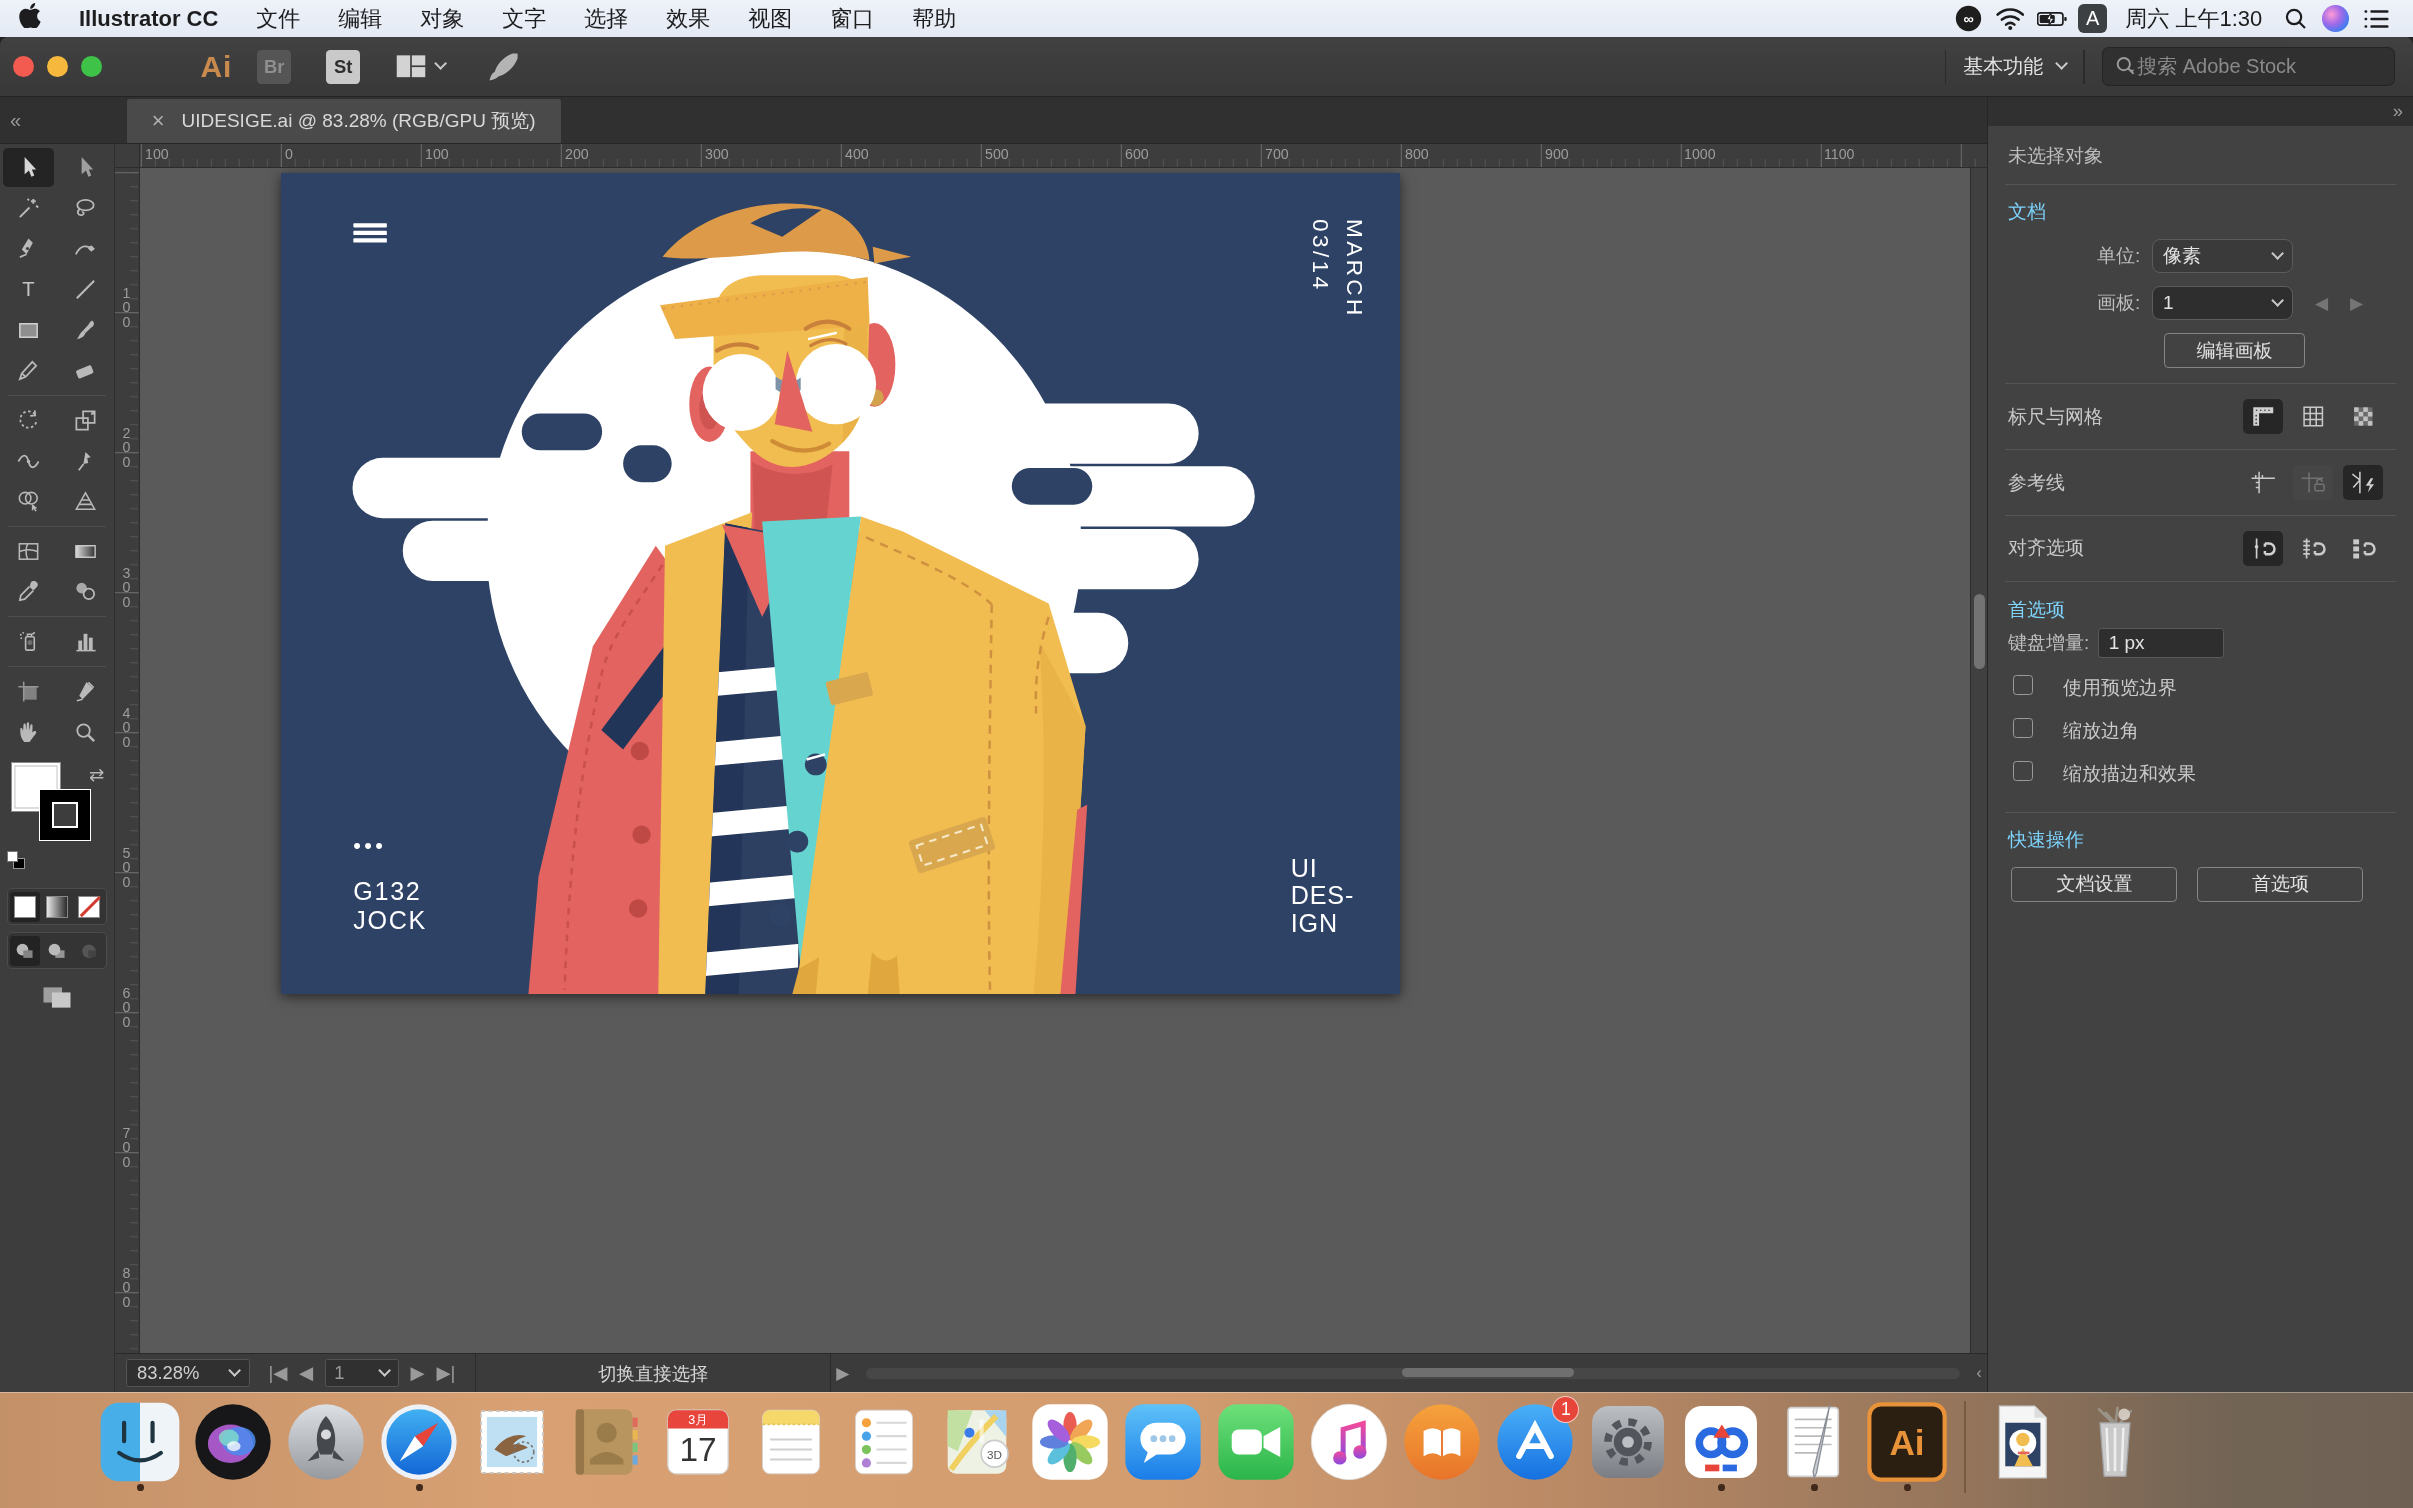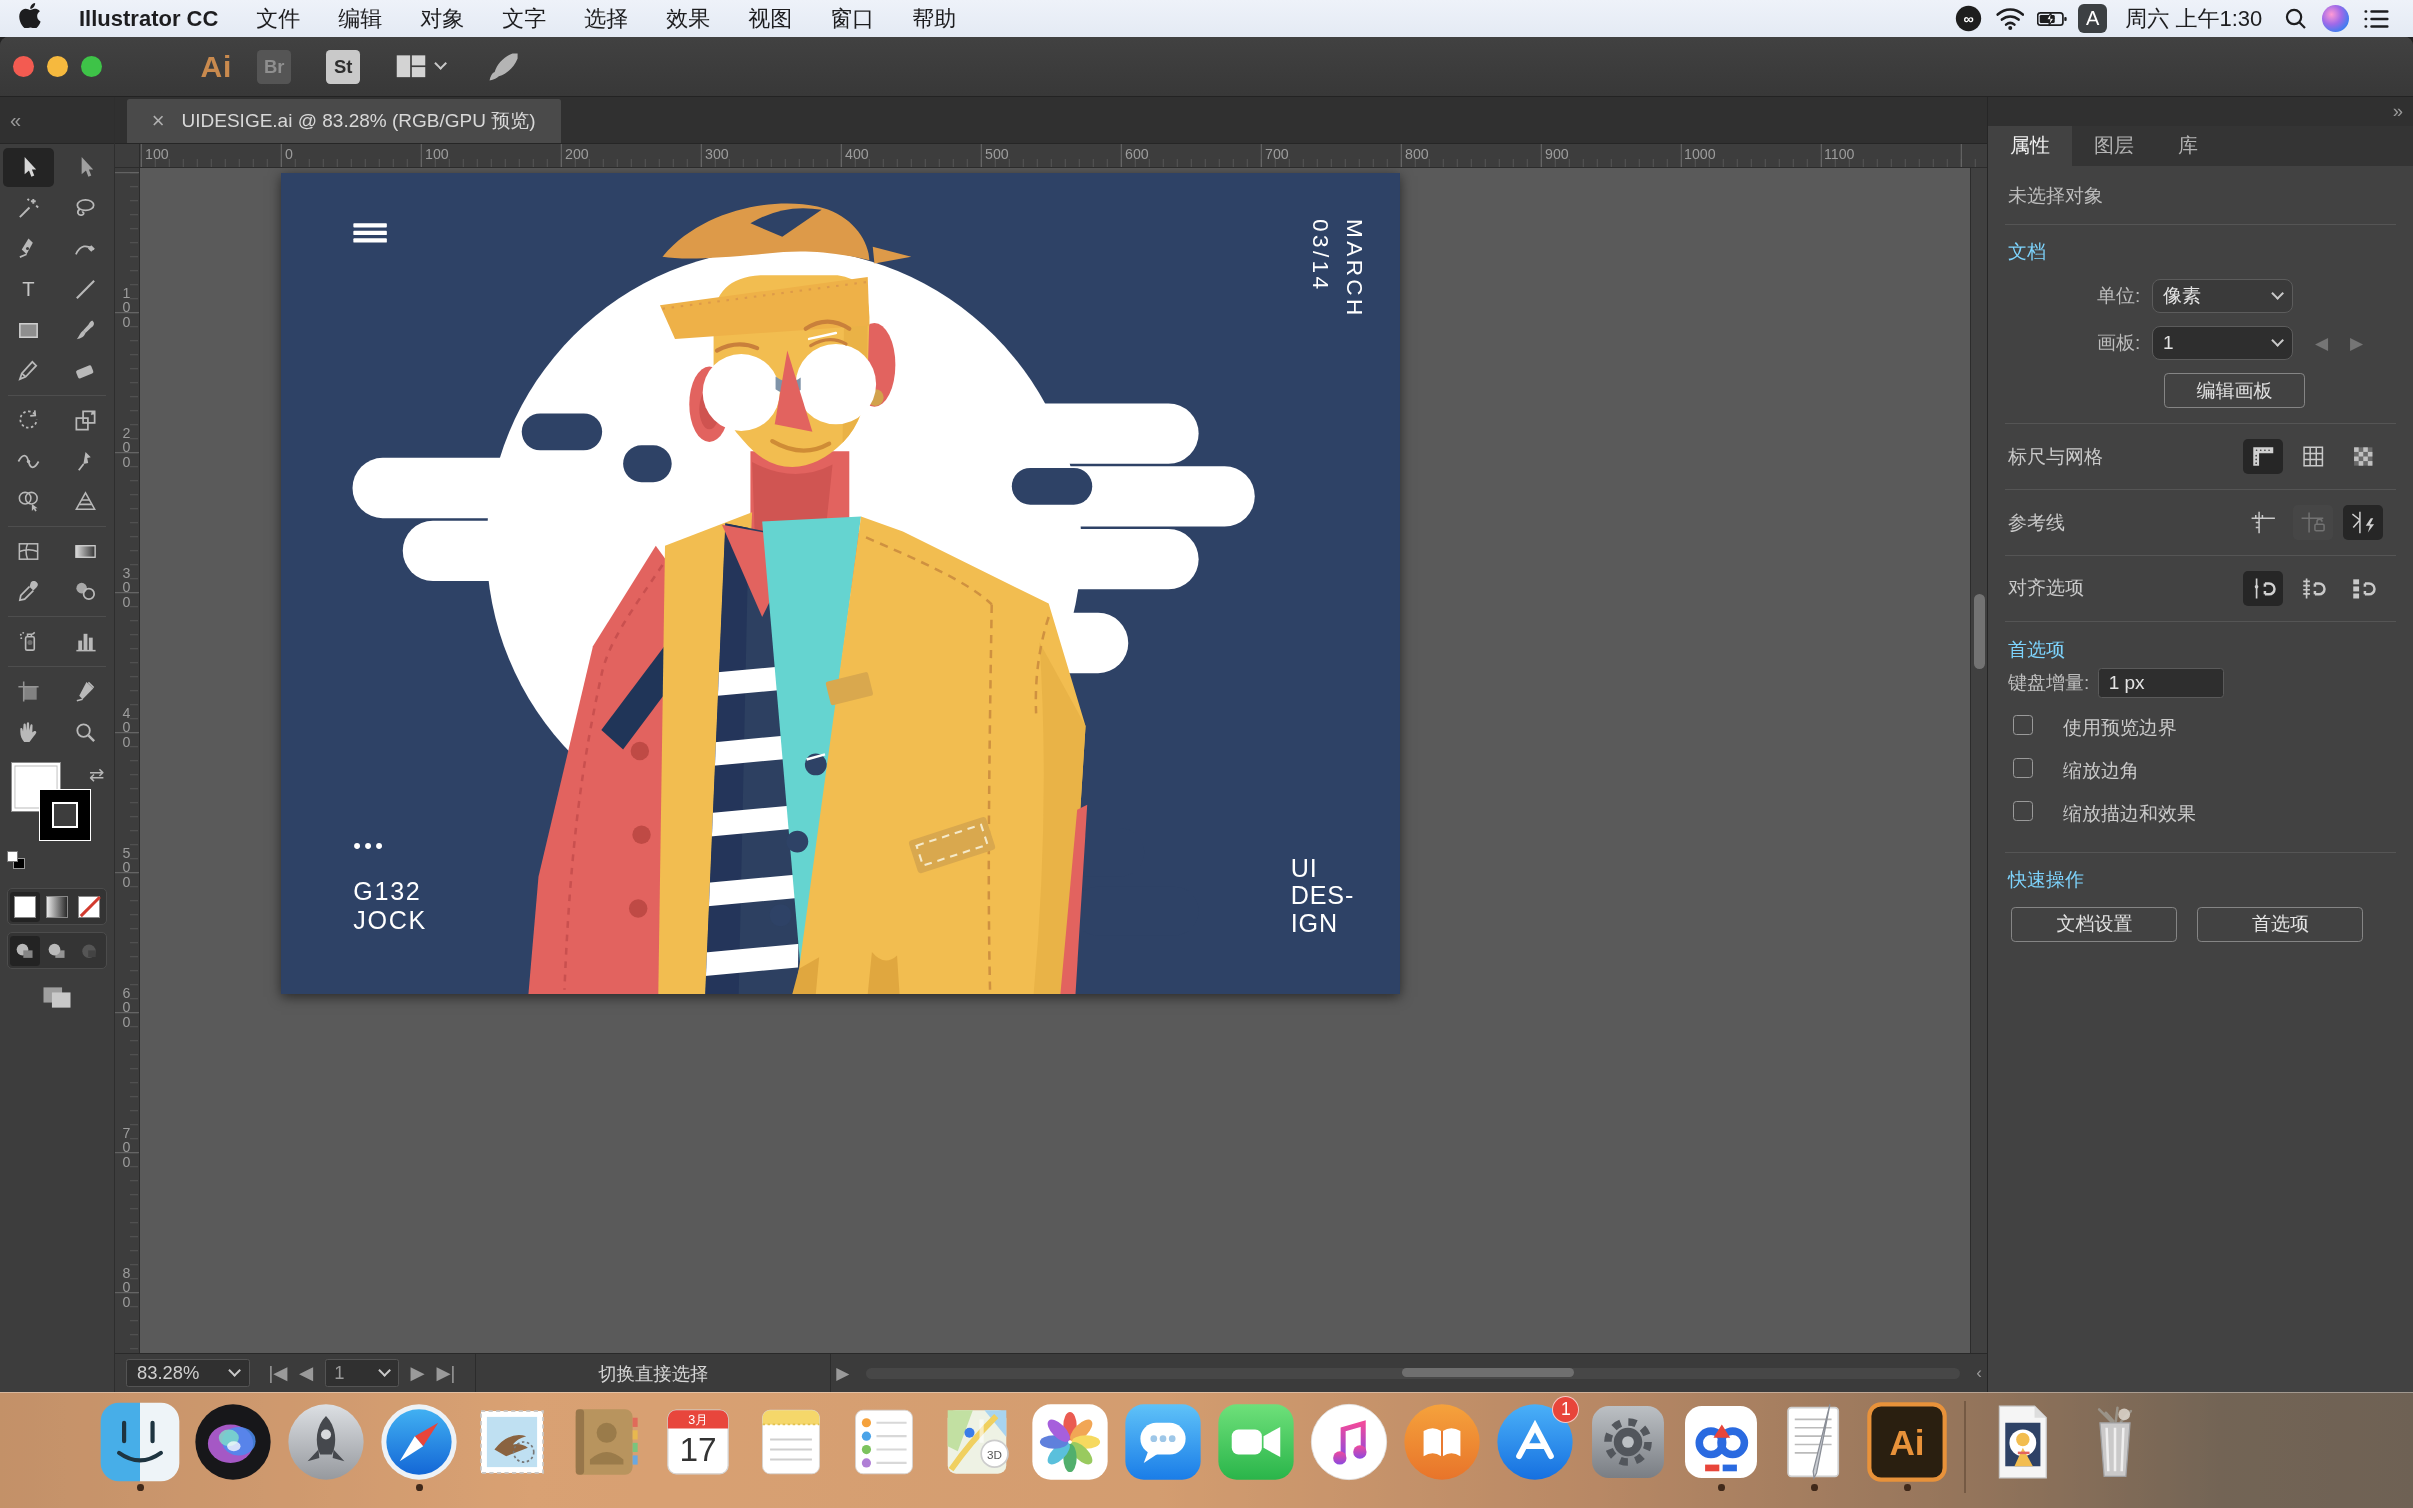--- a/index.html
+++ b/index.html
@@ -245,20 +245,36 @@
       <svg width="32" height="28.5" viewBox="0 0 38 34">
           <rect x="2" y="4" width="16" height="26" fill="#d3d3d3"></rect>
           <rect x="20" y="4" width="16" height="12" fill="#d3d3d3"></rect>
           <rect x="20" y="18" width="16" height="12" fill="#d3d3d3"></rect>
         </svg>
       <div class="chev"></div>
     </div>
     <svg width="34" height="34" viewBox="0 0 40 40">
         <path d="M30,4 C20,8 12,16 9,26 L14,31 C24,28 32,20 36,10 L36,4 Z M9,26 C6,27 4,31 3,36 C8,35 12,33 14,31" fill="#c9c9c9" opacity=".85"></path>
       </svg>
+    <div class="rightgrp">
+      <div class="vdiv"></div>
+      <div class="workspace">
+        <span>基本功能</span>
+        <div class="chev"></div>
+      </div>
+      <div class="vdiv"></div>
+      <div class="searchbox">
+        <svg width="25" height="25" viewBox="0 0 28 28" fill="none" stroke="#9a9a9a" stroke-width="2.4">
+            <circle cx="12" cy="11" r="7.5"></circle>
+            <path d="M17.5,16.5 L24,23"></path>
+            <path d="M20,18 l5,0 -2.5,3 Z" fill="#9a9a9a" stroke="none"></path>
+          </svg>
+        <input type="text" placeholder="搜索 Adobe Stock" style="">
+      </div>
+    </div>
   </div>
 
   <div id="winbody">
 
     <div id="toolscol">
       <div class="colhead">«</div>
       <div id="toolgrid">
         <div class="tool active">
             <svg width="25" height="25" viewBox="0 0 26 26">
               <path d="M9,2 L9,20 L13.5,16 L16,22.5 L19,21.2 L16.5,15 L21,15 Z" fill="#d6d6d6"></path>
@@ -669,25 +685,20 @@
           <div class="hthumb"></div>
         </div>
         <span class="sbarrow">‹</span>
       </div>
     </div>
 
     <div id="rightpanel">
       <div id="panelhead">
         <span>»</span>
       </div>
-      <div id="paneltabs">
-        <div class="ptab on">属性</div>
-        <div class="ptab">图层</div>
-        <div class="ptab">库</div>
-      </div>
       <div id="panelbody">
         <div class="psection-title" style="margin-top:17px;color:#bdbdbd;">未选择对象</div>
         <div class="pdivider"></div>
 
         <div class="psection-title">文档</div>
         <div class="prow">
           <div class="plabel">单位:</div>
           <div class="pselect">
             <span>像素</span>
             <div class="chev"></div>

